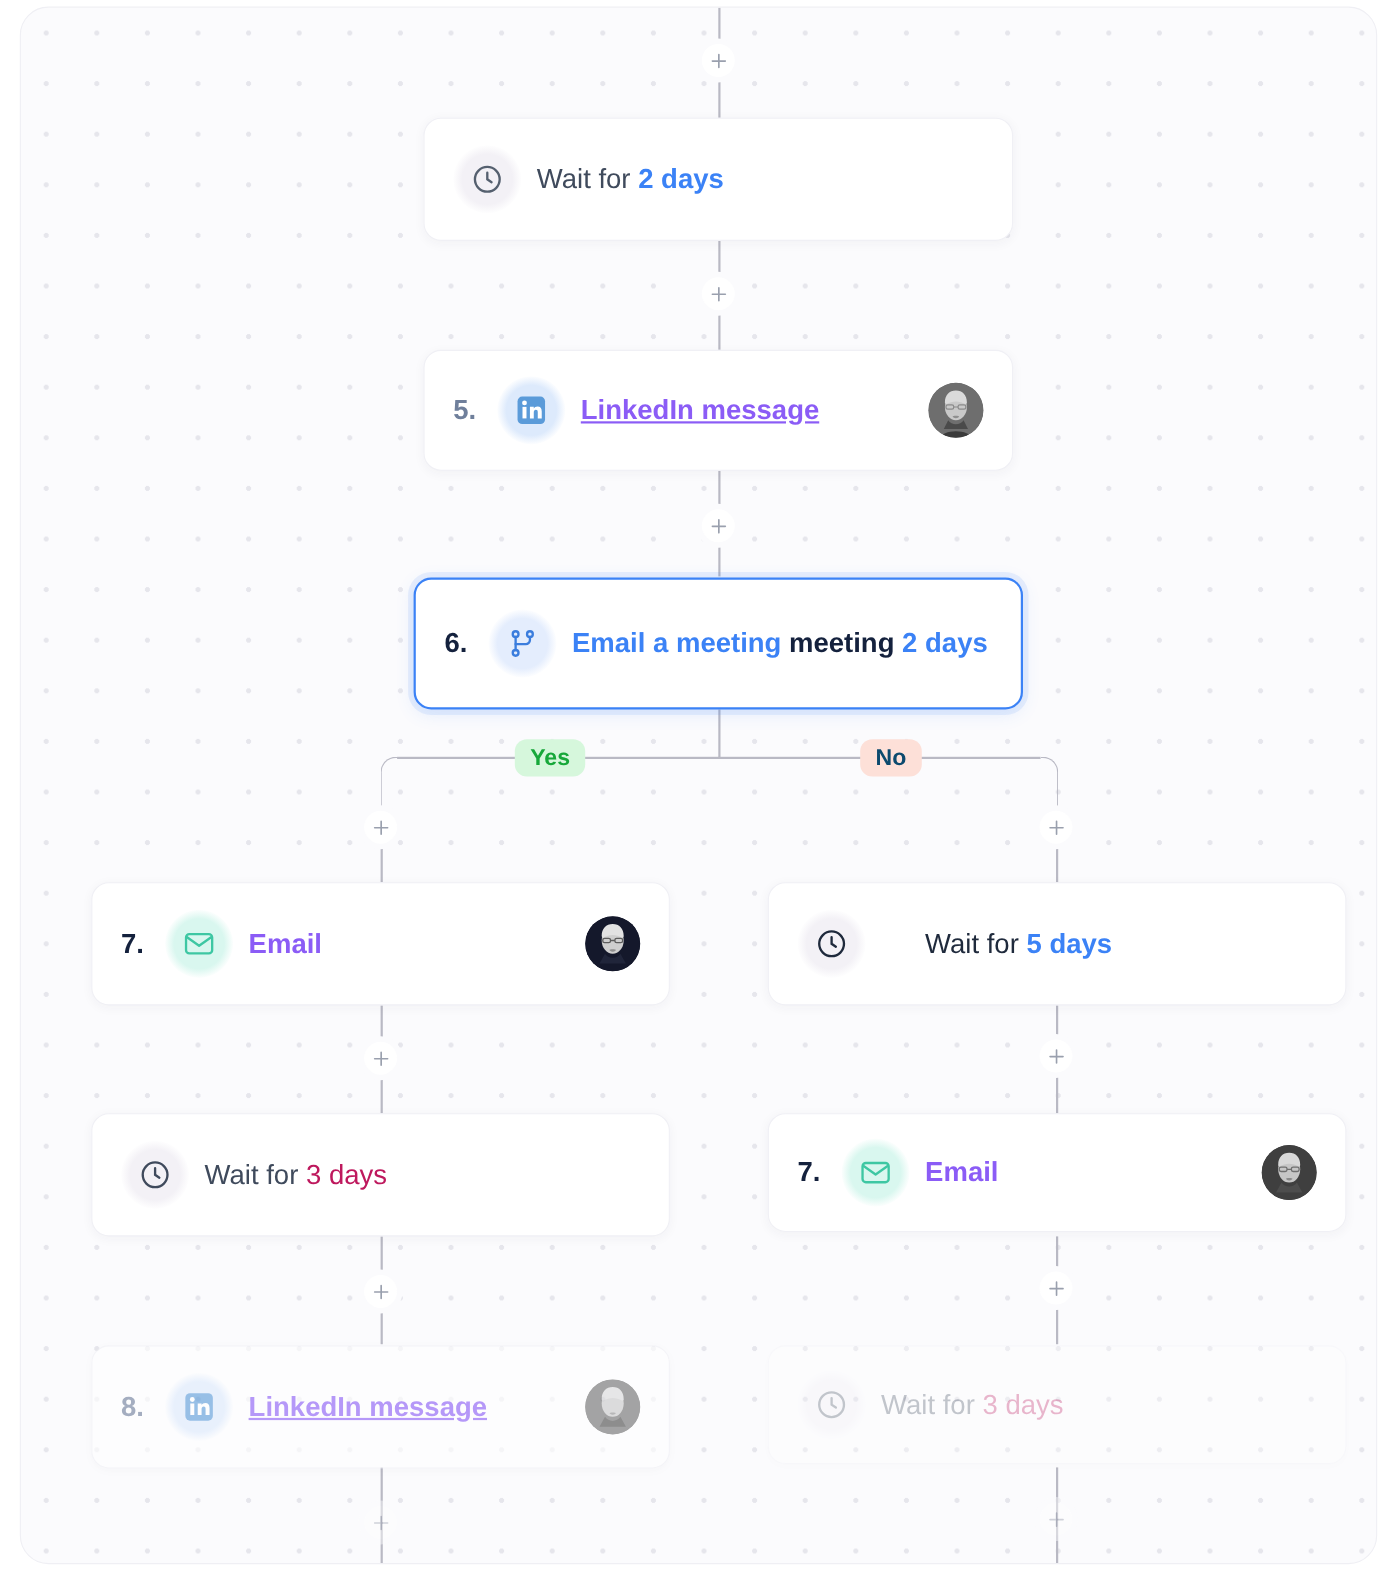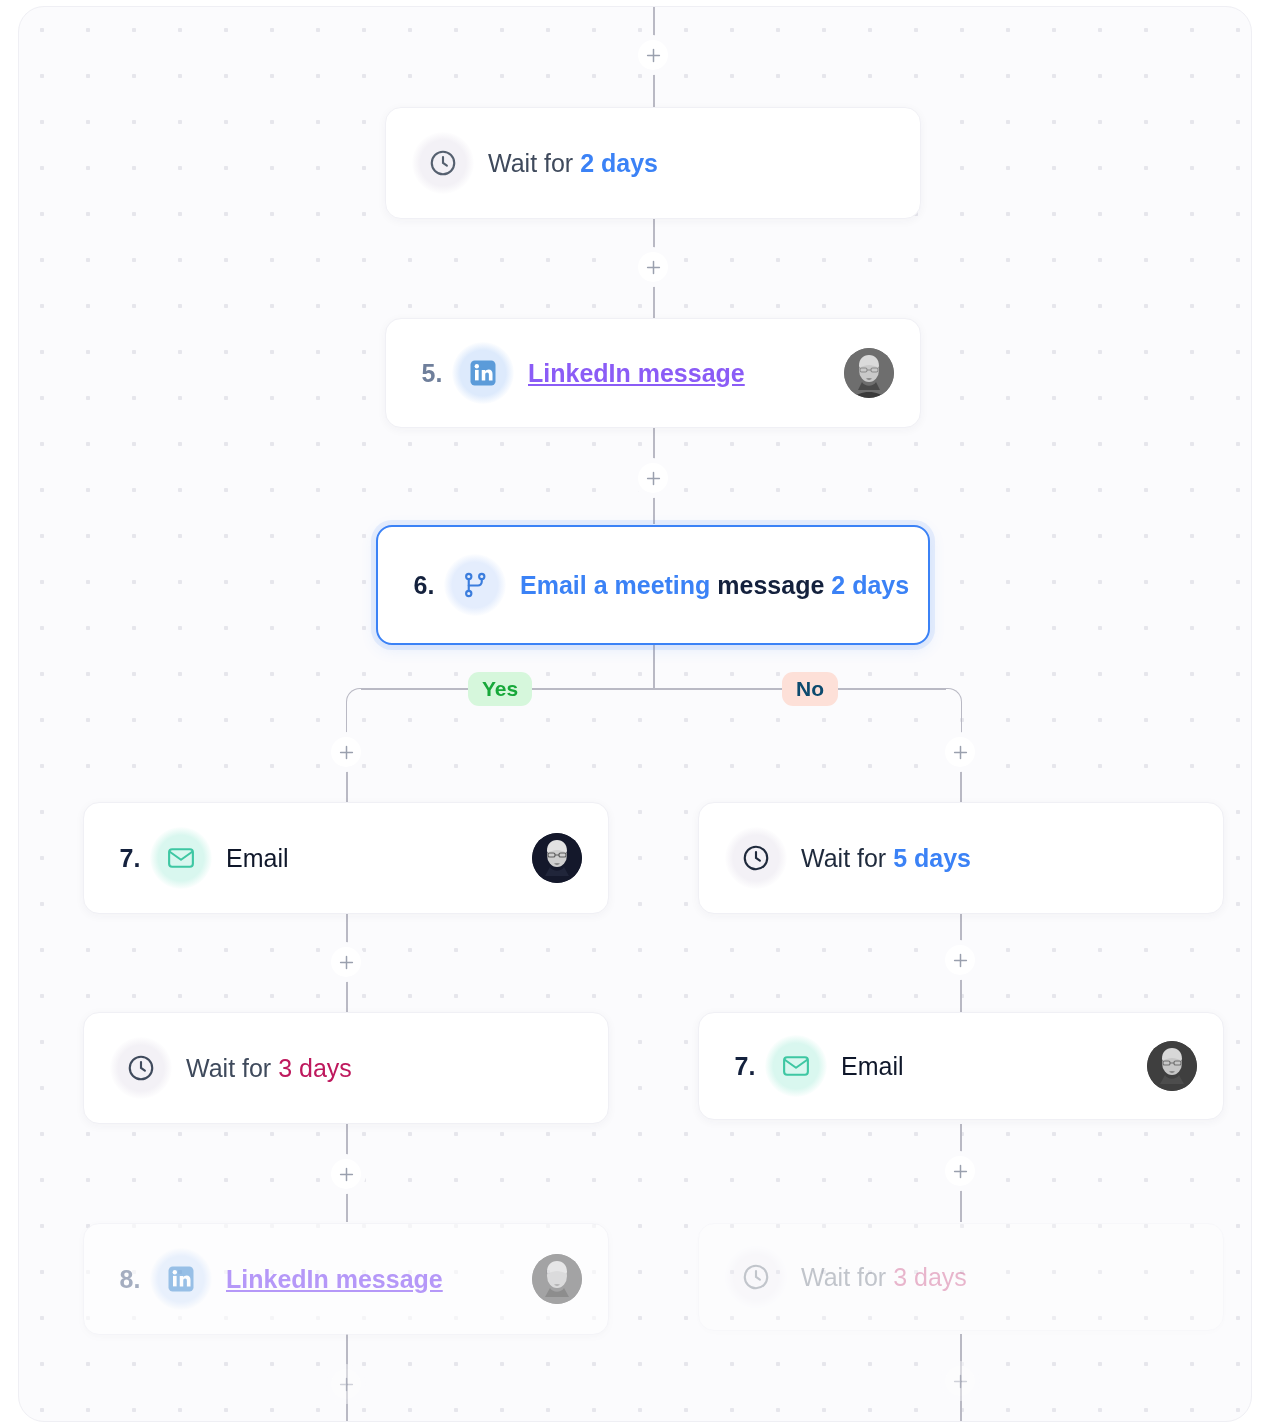--- a/index.html
+++ b/index.html
@@ -66,21 +66,20 @@
   .node {
     position: absolute;
     background: #ffffff;
     border: 1px solid #f0f0f5;
     border-radius: 16px;
     box-shadow: 0 2px 10px rgba(35,45,75,.045);
     display: flex;
     align-items: center;
     padding: 0 26px;
     cursor: pointer;
-    text-align: center;
   }
   .node.selected {
     border: 2px solid #3b82f6;
     box-shadow: 0 0 0 5px rgba(59,130,246,.10), 0 4px 16px rgba(59,130,246,.13);
   }
   .node.dim { opacity: .62; }
   .node.ghost { opacity: .30; }
 
   .step-num {
     font-size: 25px;
@@ -104,21 +103,21 @@
   .node-icon.email { background: radial-gradient(circle, #d9f7ef 52%, rgba(217,247,239,0) 72%); }
   .node-icon.branch { background: radial-gradient(circle, #e4edfd 52%, rgba(228,237,253,0) 72%); }
 
   .node-label {
     font-size: 25px;
     font-weight: 500;
     white-space: nowrap;
   }
   .node-label.wait { color:#3f4a5c; font-weight:400; }
   .node-label.title { color:#8b5cf6; font-weight:600;text-decoration:underline; }
-  .node-label.title-dark { color:#0f172a; font-weight:400; }
+  .node-label.title-dark { color:#8b5cf6; font-weight:700; }
   .node-label.cond { color:#14213d; font-weight:700; }
   .accent { color:#3b82f6; font-weight:700; }
   .accent-soft { color:#be185d; font-weight:400; }
 
   .avatar {
     width: 50px; height: 50px;
     border-radius: 50%;
     margin-left: auto;
     flex: none;
     overflow: hidden;
@@ -272,21 +271,21 @@
     <div class="node-icon branch">
       <svg width="30" height="30" viewBox="0 0 24 24" fill="none" stroke="#3b7ddd" stroke-width="1.7" stroke-linecap="round" stroke-linejoin="round">
         <circle cx="7" cy="5.2" r="2.1"></circle>
         <circle cx="7" cy="18.8" r="2.1"></circle>
         <circle cx="17.4" cy="5.2" r="2.1"></circle>
         <path d="M7 7.3v9.4"></path>
         <path d="M17.4 7.3v2.1a3 3 0 0 1-3 3H7"></path>
       </svg>
     </div>
     <div class="node-label cond">
-      <span class="accent">Email a meeting</span><span> message </span><span class="accent">2 days</span>
+      <span class="accent">Email a meeting</span><span> meeting </span><span class="accent">2 days</span>
     </div>
   </div>
 
   <div class="node" style="left:64px; top:795px; width:526px; height:112px;">
     <div class="step-num dark">7.</div>
     <div class="node-icon email">
       <svg width="30" height="30" viewBox="0 0 24 24" fill="none" stroke="#3ec7a3" stroke-width="1.7" stroke-linecap="round" stroke-linejoin="round">
         <rect x="2.5" y="5" width="19" height="14" rx="2.4"></rect>
         <path d="M3 7l9 6.4L21 7"></path>
       </svg>
@@ -313,21 +312,21 @@
     </div>
   </div>
 
   <div class="node" style="left:679px; top:795px; width:526px; height:112px;">
     <div class="node-icon clock">
       <svg width="30" height="30" viewBox="0 0 24 24" fill="none" stroke="#1f2a3c" stroke-width="1.7" stroke-linecap="round">
           <circle cx="12" cy="12" r="9"></circle>
           <path d="M12 7.2V12l3.1 2.1"></path>
         </svg>
     </div>
-    <div class="node-label wait" style="color:#1f2a3c;">
+    <div class="node-label wait" style="color:#1f2a3c;margin-left:40px;">
       <span>Wait for </span><span class="accent">5 days</span>
     </div>
   </div>
 
   <div class="node" style="left:64px; top:1005px; width:526px; height:112px;">
     <div class="node-icon clock">
       <svg width="30" height="30" viewBox="0 0 24 24" fill="none" stroke="#3f4a5c" stroke-width="1.7" stroke-linecap="round">
           <circle cx="12" cy="12" r="9"></circle>
           <path d="M12 7.2V12l3.1 2.1"></path>
         </svg>

